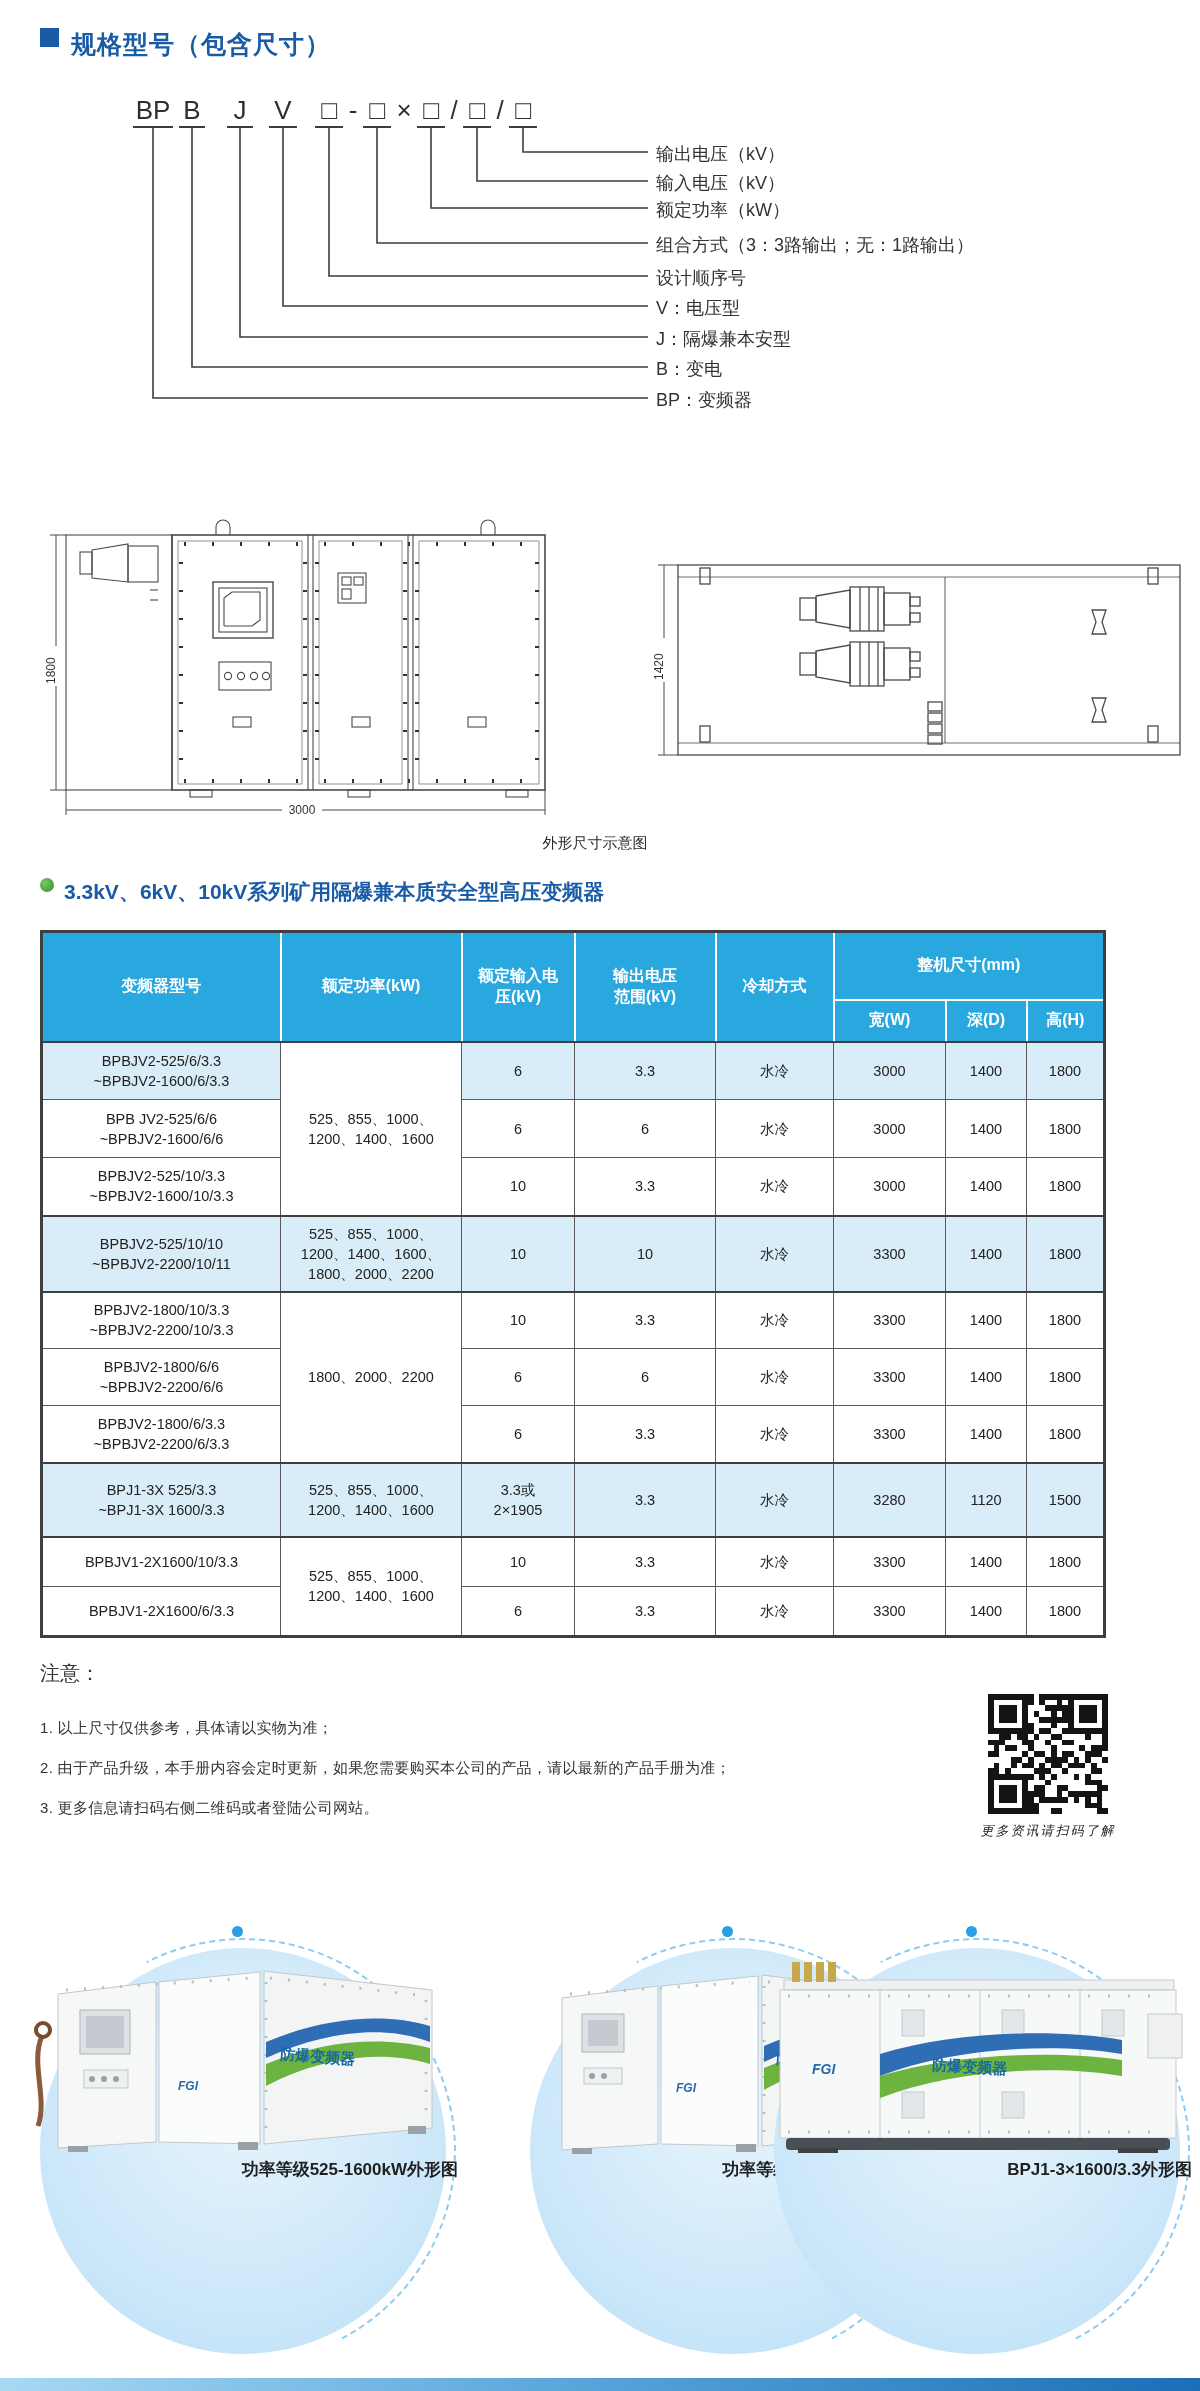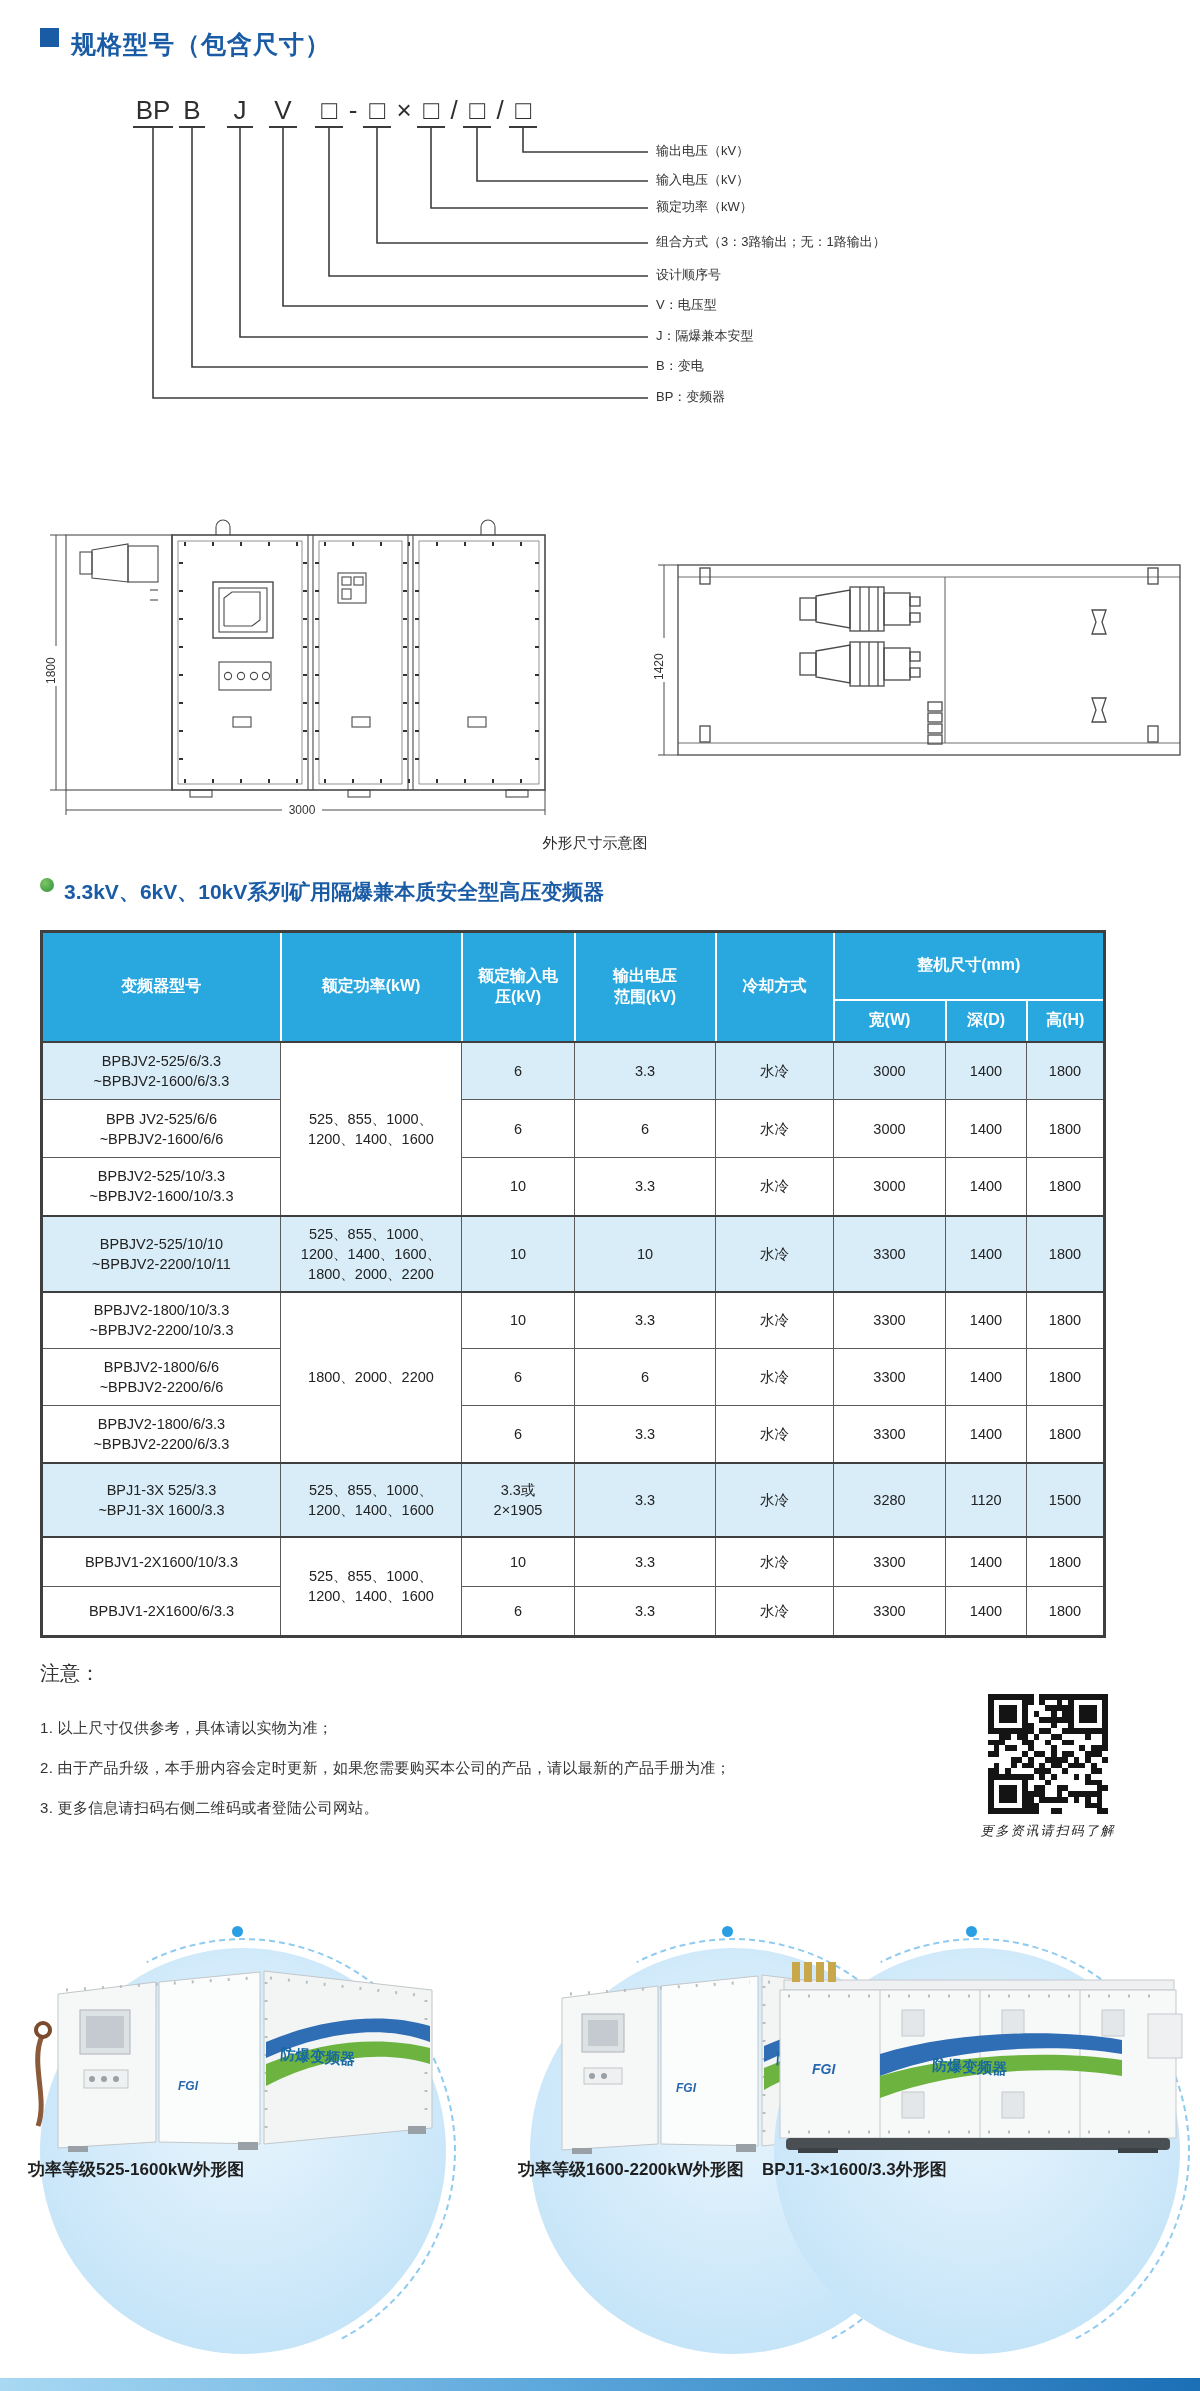--- a/index.html
+++ b/index.html
@@ -15,21 +15,21 @@
   
   .sec-title{position:absolute;left:40px;top:28px;display:flex;align-items:flex-start;gap:12px;}
   .sq{width:19px;height:19px;background:var(--accent-blue);}
   .sec-title h1{font-size:25px;font-weight:bold;color:var(--accent-blue);letter-spacing:1px;}
 
   
   .diagram{position:absolute;left:0;top:88px;width:1200px;height:350px;}
   .diagram svg{position:absolute;left:0;top:0;}
   .seg,.sep{position:absolute;top:6px;height:34px;font-size:26px;color:#2f2f2f;text-align:center;line-height:32px;}
   .seg{border-bottom:2px solid #3c3c3c;}
-  .dlabel{position:absolute;font-size:13px;color:#333;white-space:nowrap;}
+  .dlabel{position:absolute;font-size:18px;color:#333;white-space:nowrap;}
 
   
   .drawings{position:absolute;left:0;top:470px;width:1200px;height:390px;}
 
   
   .tbl-title{position:absolute;left:40px;top:878px;display:flex;align-items:flex-start;gap:10px;}
   .gdot{width:14px;height:14px;border-radius:50%;background:radial-gradient(circle at 35% 35%, #7cc763, #2e8f3a);}
   .tbl-title h2{font-size:21px;font-weight:bold;color:var(--accent-blue);}
 
   table.spec{position:absolute;left:40px;top:930px;width:1063px;border-collapse:collapse;table-layout:fixed;border:3px solid #3f3f3f;}
@@ -57,21 +57,21 @@
 
   
   .product{position:absolute;width:430px;height:480px;top:1900px;}
   .p1{left:28px;} .p2{left:518px;} .p3{left:762px;}
   .pcircle{position:absolute;left:12px;top:48px;width:406px;height:406px;border-radius:50%;
            background:radial-gradient(circle at 50% 40%, #e7f4fc 0%, #cfe9fa 55%, #badff5 100%);}
   .pring{position:absolute;left:2px;top:38px;width:426px;height:426px;border-radius:50%;
          border:2px dashed #8ecbf0;border-left-color:transparent;border-bottom-color:transparent;transform:rotate(18deg);}
   .pdot{position:absolute;left:204px;top:26px;width:11px;height:11px;border-radius:50%;background:#2b9fe3;}
   .pcab{position:absolute;left:0;top:58px;width:430px;height:196px;}
-  .pcap{position:absolute;left:0;top:258px;width:430px;text-align:left;font-size:17px;font-weight:bold;color:#1f1f1f;}
+  .pcap{position:absolute;left:0;top:258px;width:430px;text-align:right;font-size:17px;font-weight:bold;color:#1f1f1f;}
 
   
   .footbar{position:absolute;left:0;top:2378px;width:1200px;height:13px;
            background:linear-gradient(90deg,#a9d9f3 0%, #5da8dc 45%, #1b6fb5 100%);}
 
   svg text{font-family:"Liberation Sans",sans-serif;}
 </style>
 </head>
 <body>
 

